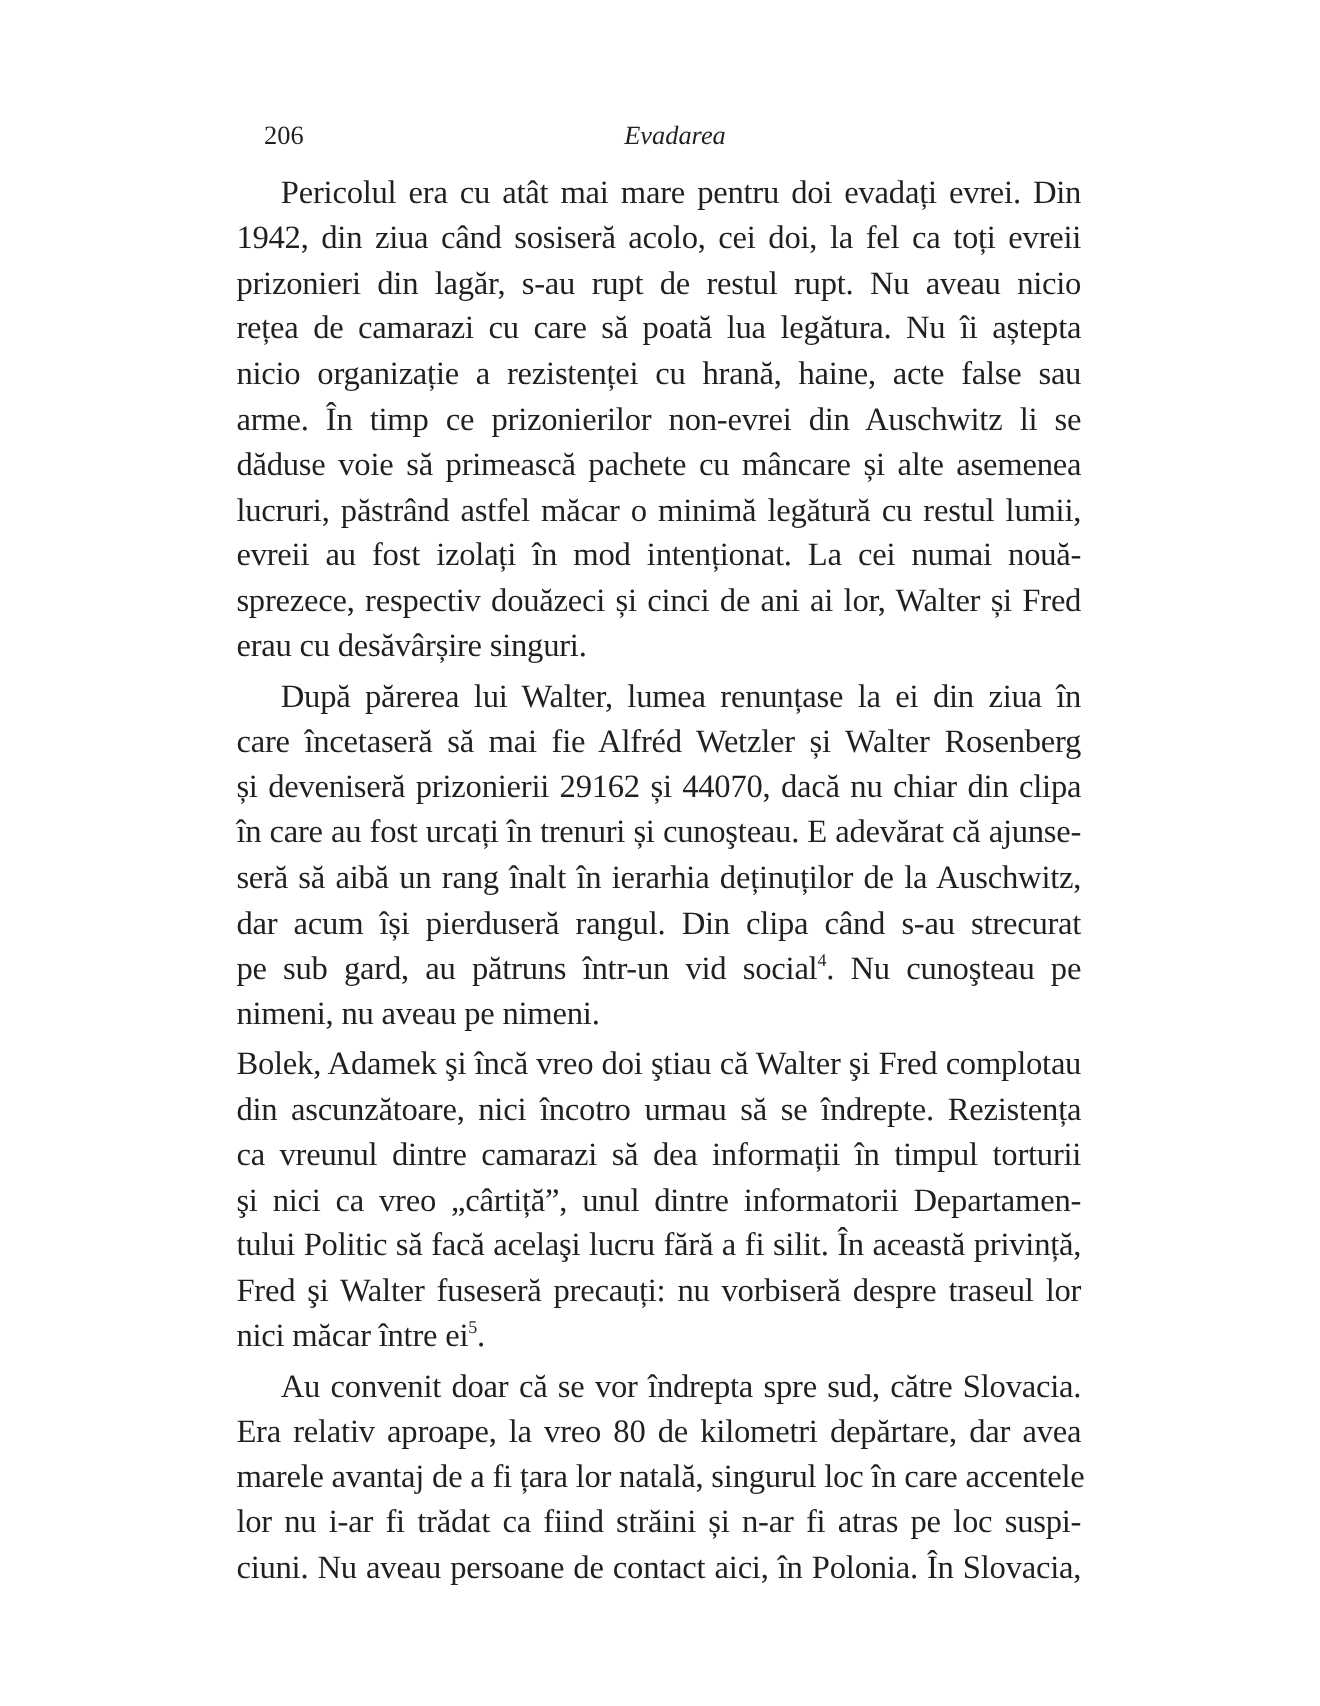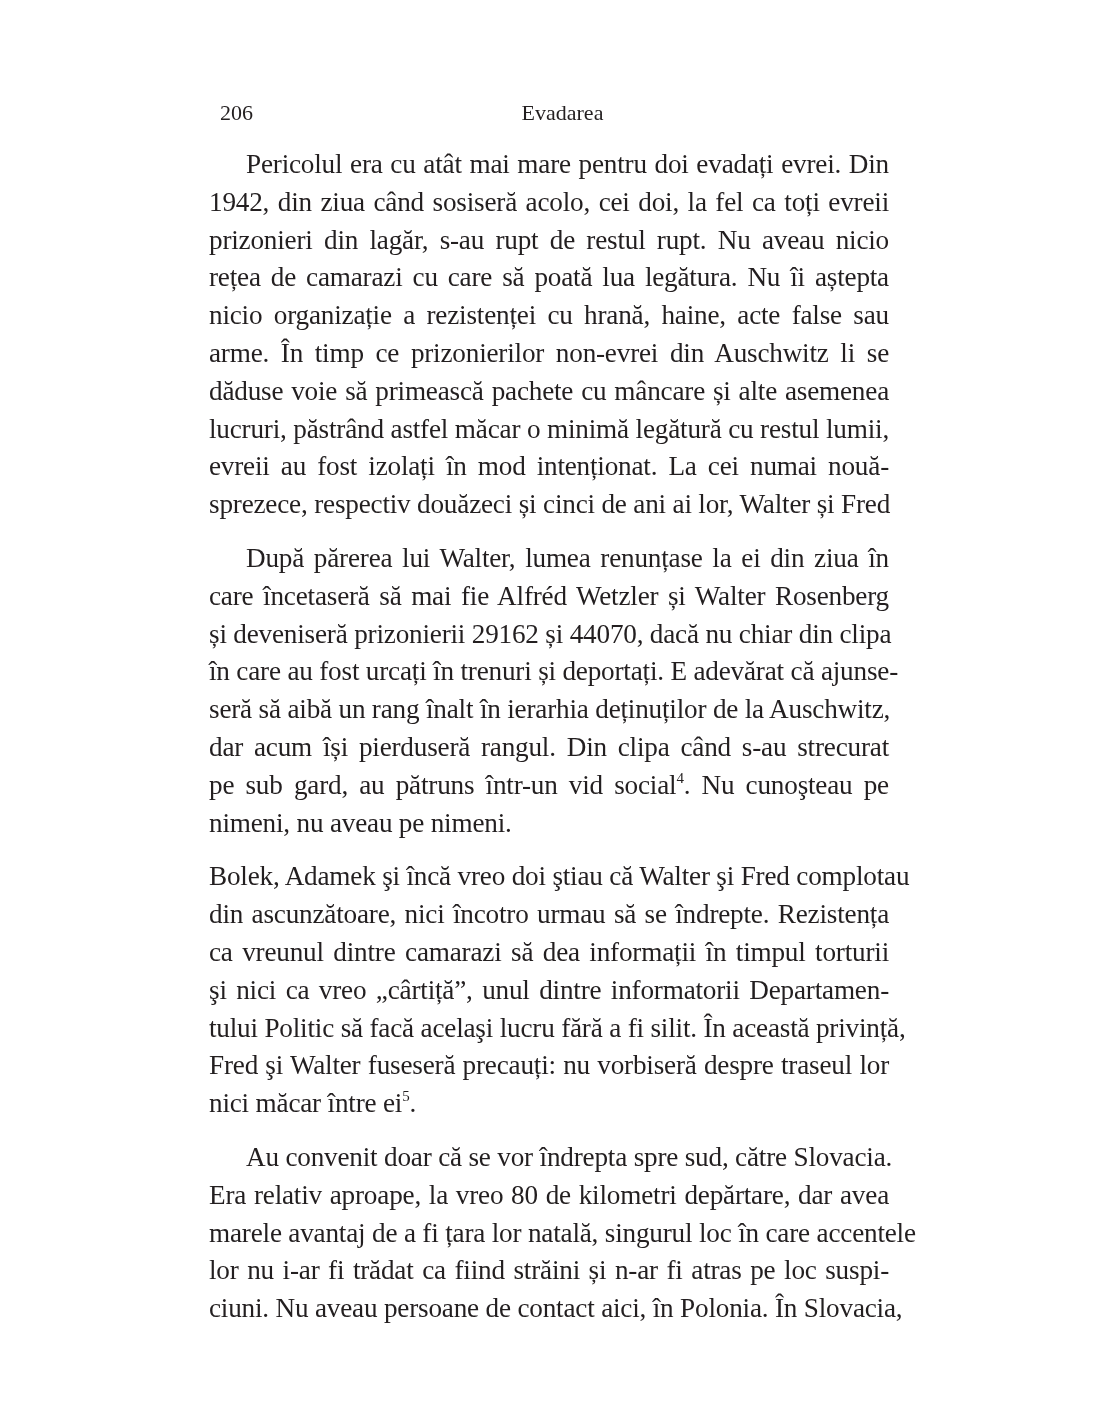--- a/index.html
+++ b/index.html
@@ -31,26 +31,27 @@
     .page-number {
       position: absolute;
       left: 0;
       top: 0;
     }
     .chapter-title {
       position: absolute;
       left: 0;
       right: 0;
       text-align: center;
+      font-style: italic;
     }
     .body-text {
       margin-top: 12px;
     }
     .para {
-      margin: 16px;
+      margin: 4px;
       font-size: 27.2px;
       line-height: 37.8px;
       text-align: justify;
       text-indent: 37px;
       hyphens: manual;
       letter-spacing: -0.2px;
     }
     .line {
       display: block;
       text-align: justify;
@@ -85,27 +86,28 @@
       <span class="line first">Pericolul era cu atât mai mare pentru doi evadați evrei. Din</span>
       <span class="line">1942, din ziua când sosiseră acolo, cei doi, la fel ca toți evreii</span>
       <span class="line">prizonieri din lagăr, s-au rupt de restul rupt. Nu aveau nicio</span>
       <span class="line">rețea de camarazi cu care să poată lua legătura. Nu îi aștepta</span>
       <span class="line">nicio organizație a rezistenței cu hrană, haine, acte false sau</span>
       <span class="line">arme. În timp ce prizonierilor non-evrei din Auschwitz li se</span>
       <span class="line">dăduse voie să primească pachete cu mâncare și alte asemenea</span>
       <span class="line">lucruri, păstrând astfel măcar o minimă legătură cu restul lumii,</span>
       <span class="line">evreii au fost izolați în mod intenționat. La cei numai nouă-</span>
       <span class="line">sprezece, respectiv douăzeci și cinci de ani ai lor, Walter și Fred</span>
+      <span class="line last">erau cu desăvârșire singuri.</span>
     </p>
 
     <p class="para">
       <span class="line first">După părerea lui Walter, lumea renunțase la ei din ziua în</span>
       <span class="line">care încetaseră să mai fie Alfréd Wetzler și Walter Rosenberg</span>
       <span class="line">și deveniseră prizonierii 29162 și 44070, dacă nu chiar din clipa</span>
-      <span class="line">în care au fost urcați în trenuri și deportați. E adevărat că ajunse-</span>
+      <span class="line">în care au fost urcați în trenuri și cunoşteau. E adevărat că ajunse-</span>
       <span class="line">seră să aibă un rang înalt în ierarhia deținuților de la Auschwitz,</span>
       <span class="line">dar acum își pierduseră rangul. Din clipa când s-au strecurat</span>
       <span class="line"><span>pe sub gard, au pătruns într-un vid social</span><sup>4</sup><span>. Nu cunoşteau pe</span></span>
       <span class="line last">nimeni, nu aveau pe nimeni.</span>
     </p>
 
     <p class="para">
       <span class="line">Bolek, Adamek şi încă vreo doi ştiau că Walter şi Fred complotau</span>
       <span class="line">din ascunzătoare, nici încotro urmau să se îndrepte. Rezistența</span>
       <span class="line">ca vreunul dintre camarazi să dea informații în timpul torturii</span>

